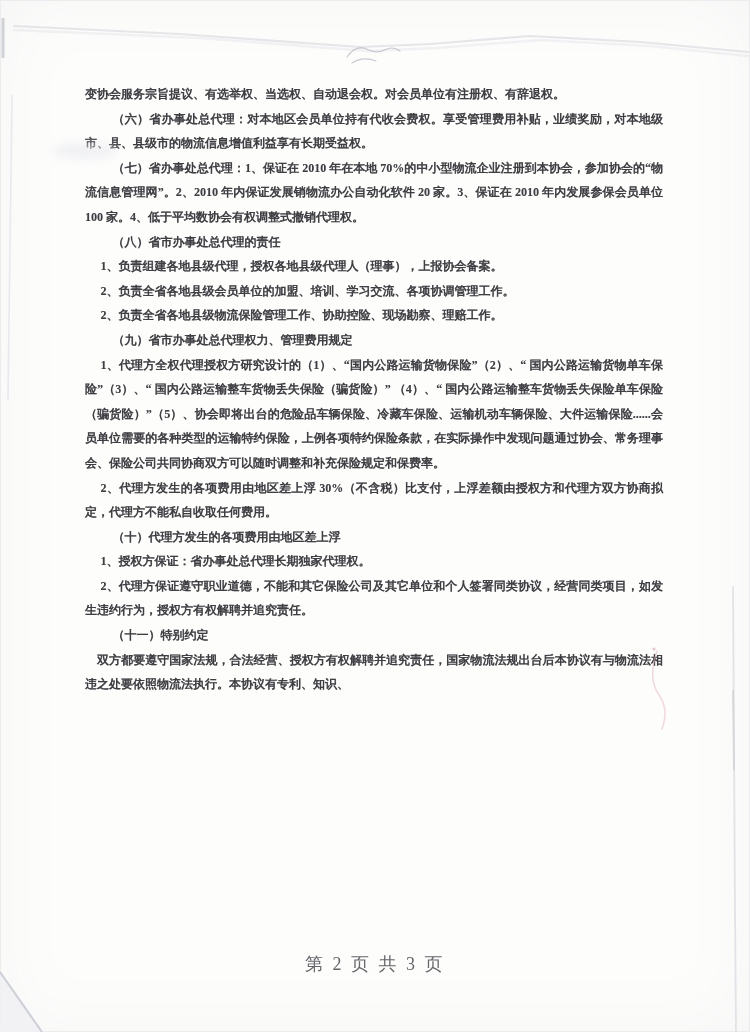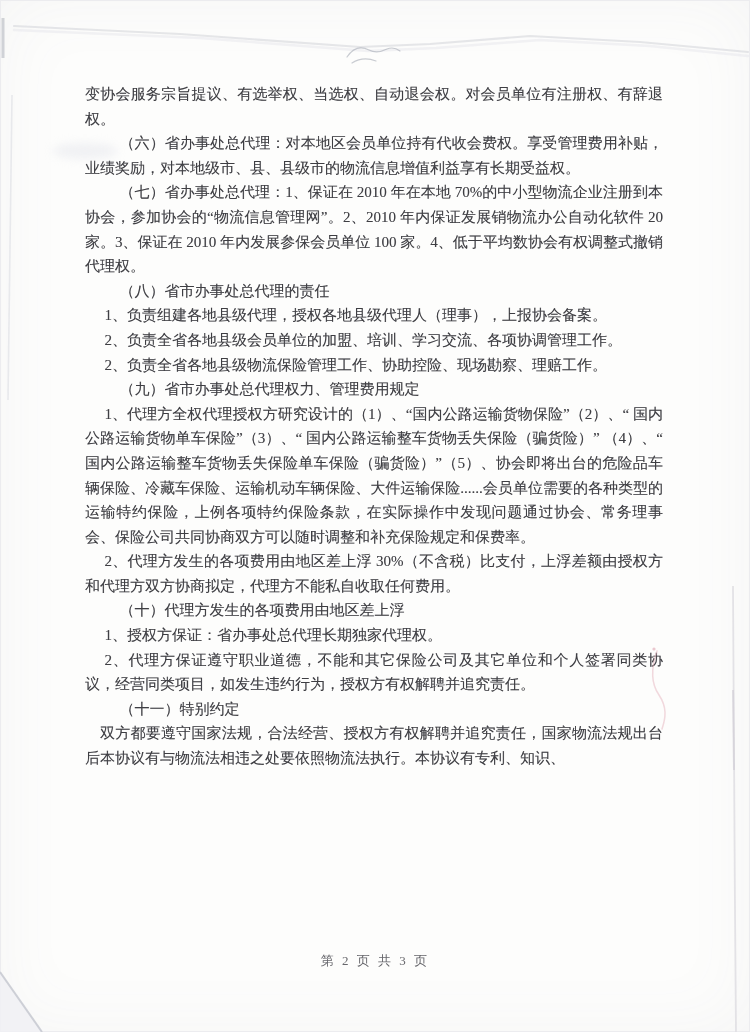--- a/index.html
+++ b/index.html
@@ -11,35 +11,36 @@
   }
   .page{
     position:relative;
     width:750px;height:1032px;
     background:#fdfdfc;
     box-shadow: inset 0 0 0 1px #ececef, inset 0 0 70px rgba(120,120,140,.06);
   }
   .doc-body{
     position:absolute;
     left:85px; top:82px; width:578px;
-    font-size:15px;
+    font-size:12px;
     line-height:24.6px;
     color:#3e3e43;
     text-shadow:0.2px 0.2px 0.6px rgba(58,58,64,.35);
+    font-weight:bold;
   }
   .para{margin:0;text-align:justify;}
   .indent-header{text-indent:2.3em;}
   .indent-num{text-indent:1.3em;}
   .indent-body{text-indent:1em;}
   .no-indent{text-indent:0;}
   .page-footer{
     position:absolute;
     left:0; top:952px; width:750px;
     text-align:center;
-    font-size:13px;
+    font-size:18px;
     letter-spacing:2.5px;
     color:#66666b;
   }
   .artifact-layer{
     position:absolute;left:0;top:0;width:750px;height:1032px;
     pointer-events:none;
   }
   .blob{
     position:absolute;left:52px;top:143px;width:66px;height:16px;
     background:#e8e9ee;border-radius:50%;

